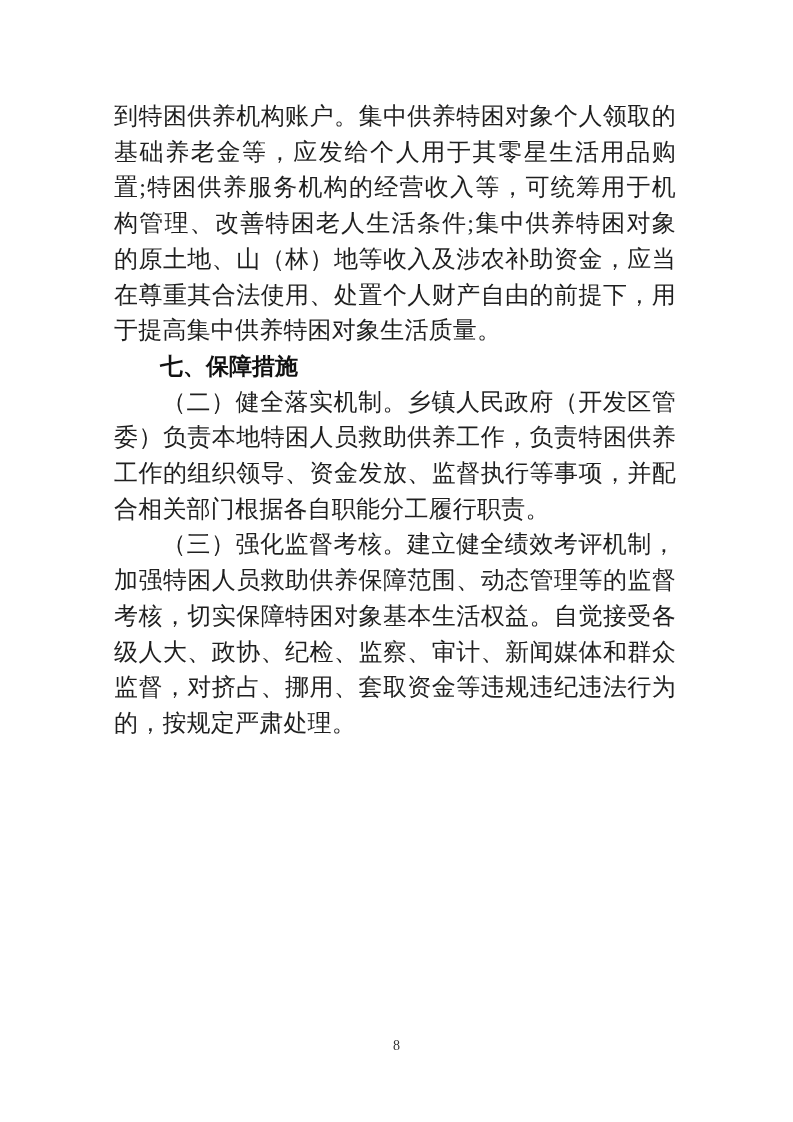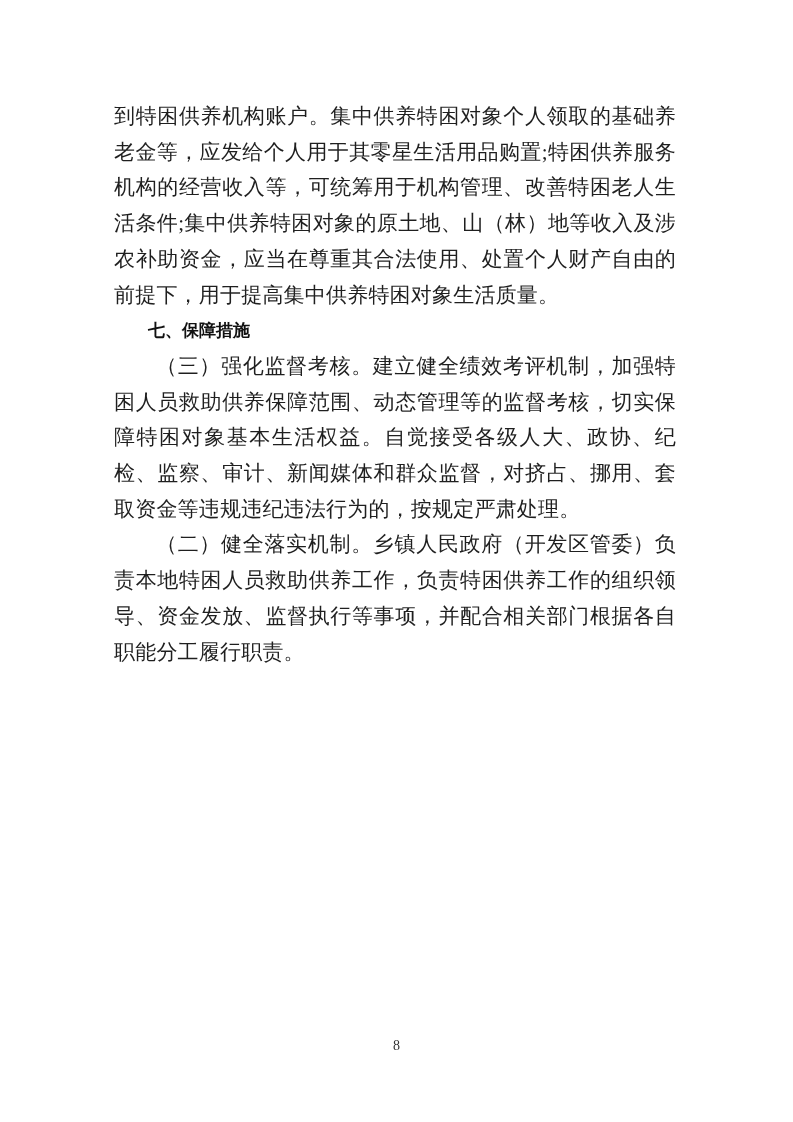--- a/index.html
+++ b/index.html
@@ -24,30 +24,30 @@
     .content {
       position: absolute;
       left: 114px;
       top: 99px;
       width: 562px;
       text-align: justify;
       text-justify: inter-ideograph;
     }
     .body-text {
       margin: 0;
-      font-size: 21px;
+      font-size: 24px;
       line-height: 35.7px;
       letter-spacing: 0.2px;
     }
     .indented {
       text-indent: 2em;
     }
     .section-heading {
       margin: 0;
-      font-size: 17px;
+      font-size: 23px;
       line-height: 35.7px;
       font-weight: bold;
       text-indent: 2em;
       text-align: left;
       color: #111111;
       font-family: "Liberation Sans", "DejaVu Sans", sans-serif;
     }
     .footer {
       position: absolute;
       left: 0;
@@ -61,19 +61,19 @@
       font-family: "Liberation Serif", "DejaVu Serif", serif;
     }
   </style>
 </head>
 <body>
 
 <div class="page">
   <div class="content">
     <p class="body-text">到特困供养机构账户。集中供养特困对象个人领取的基础养老金等，应发给个人用于其零星生活用品购置;特困供养服务机构的经营收入等，可统筹用于机构管理、改善特困老人生活条件;集中供养特困对象的原土地、山（林）地等收入及涉农补助资金，应当在尊重其合法使用、处置个人财产自由的前提下，用于提高集中供养特困对象生活质量。</p>
     <h2 class="section-heading">七、保障措施</h2>
+    <p class="body-text indented">（二）健全落实机制。乡镇人民政府（开发区管委）负责本地特困人员救助供养工作，负责特困供养工作的组织领导、资金发放、监督执行等事项，并配合相关部门根据各自职能分工履行职责。</p>
     <p class="body-text indented">（三）强化监督考核。建立健全绩效考评机制，加强特困人员救助供养保障范围、动态管理等的监督考核，切实保障特困对象基本生活权益。自觉接受各级人大、政协、纪检、监察、审计、新闻媒体和群众监督，对挤占、挪用、套取资金等违规违纪违法行为的，按规定严肃处理。</p>
-    <p class="body-text indented">（二）健全落实机制。乡镇人民政府（开发区管委）负责本地特困人员救助供养工作，负责特困供养工作的组织领导、资金发放、监督执行等事项，并配合相关部门根据各自职能分工履行职责。</p>
   </div>
   <div class="footer">
     <span class="page-number">8</span>
   </div>
 </div>
 
 </body></html>

